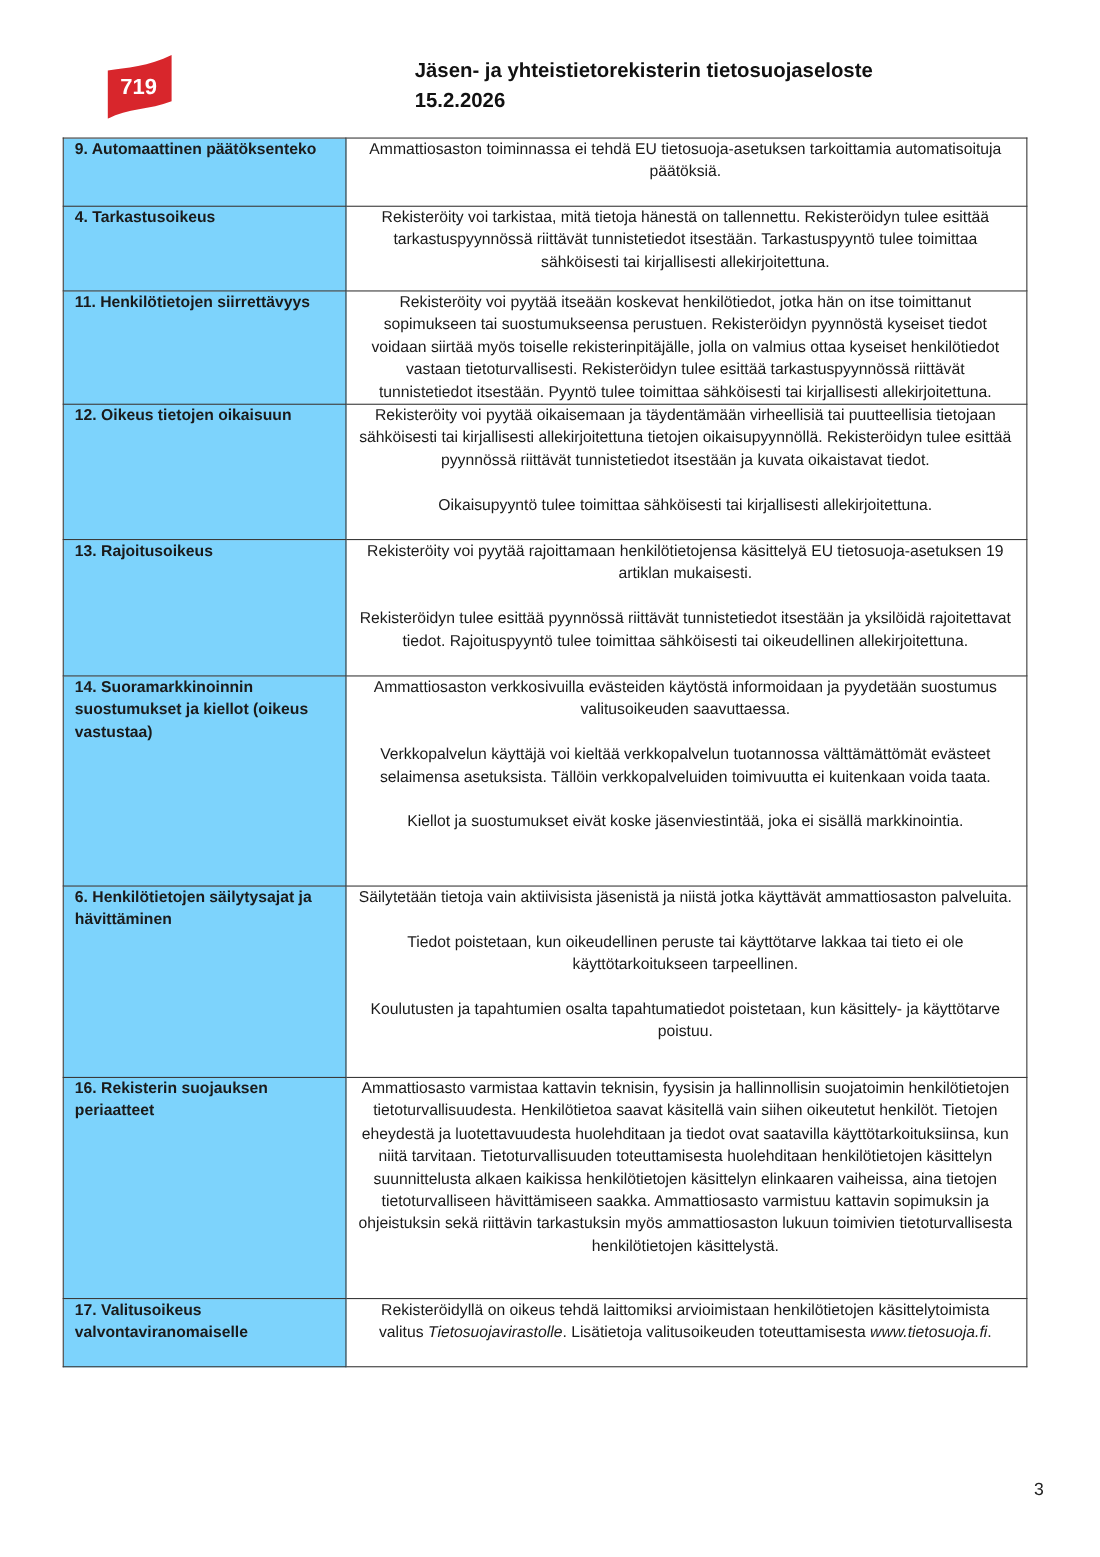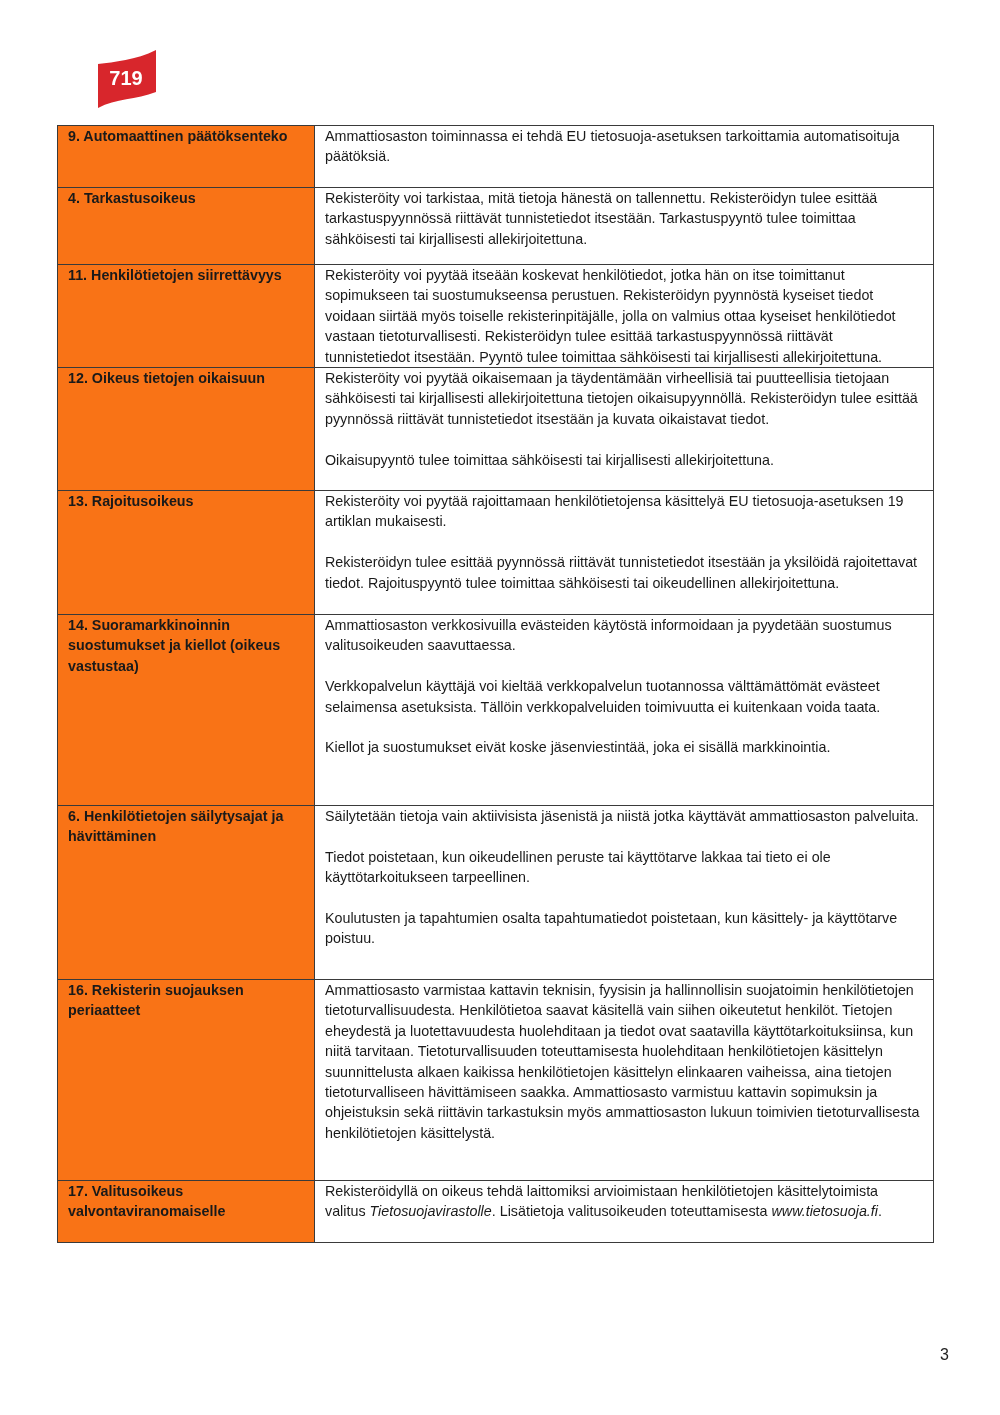--- a/index.html
+++ b/index.html
@@ -18,25 +18,25 @@
     }
     table.policy {
       position: absolute; left: 57px; top: 125px; width: 877px;
       border-collapse: collapse; table-layout: fixed;
     }
     table.policy td {
       border: 1px solid #3a3a3a; vertical-align: top;
       font-size: 14.3px; line-height: 20.4px; padding: 0;
     }
     td.label-cell {
-      width: 238px; background: #f97316; font-weight: bold;
+      width: 238px; background: #7dd3fc; font-weight: bold;
       padding: 0 8px 0 10px !important;
     }
     td.text-cell { padding: 0 12px 0 10px !important; }
-    .para { margin: 0; }
+    .para { margin: 0; text-align: center; }
     .para + .para { margin-top: 20.4px; }
     .pad-top-8 { padding-top: 8px !important; }
     .pad-top-4 { padding-top: 4px !important; }
     .pad-top-0 { padding-top: 0px !important; }
     .ind { padding-left: 14px !important; margin-top: 36px; }
     .ind-txt { padding-left: 14px !important; }
     em { }
     .page-number {
       position: absolute; left: 940px; top: 1346px; font-size: 16px; color: #222;
     }
@@ -45,20 +45,22 @@
 <body>
 
 <div class="logo">
   <svg viewBox="0 0 62 58">
     <path d="M2 14 C18 12, 40 10, 60 0 L60 42 C40 50, 20 48, 2 58 Z" fill="#d8262c"></path>
     <text x="30" y="35" text-anchor="middle" font-family="Liberation Sans, sans-serif" font-weight="bold" font-size="20" fill="#ffffff">719</text>
   </svg>
 </div>
 
 <div class="header-title">
+  <div>Jäsen- ja yhteistietorekisterin tietosuojaseloste</div>
+  <div>15.2.2026</div>
 </div>
 
 <table class="policy">
   <tbody>
     <tr style="height:62px">
       <td class="label-cell pad-top-0">9. Automaattinen päätöksenteko</td>
       <td class="text-cell pad-top-8">
         <p class="para">Ammattiosaston toiminnassa ei tehdä EU tietosuoja-asetuksen tarkoittamia automatisoituja päätöksiä.</p>
       </td>
     </tr>

